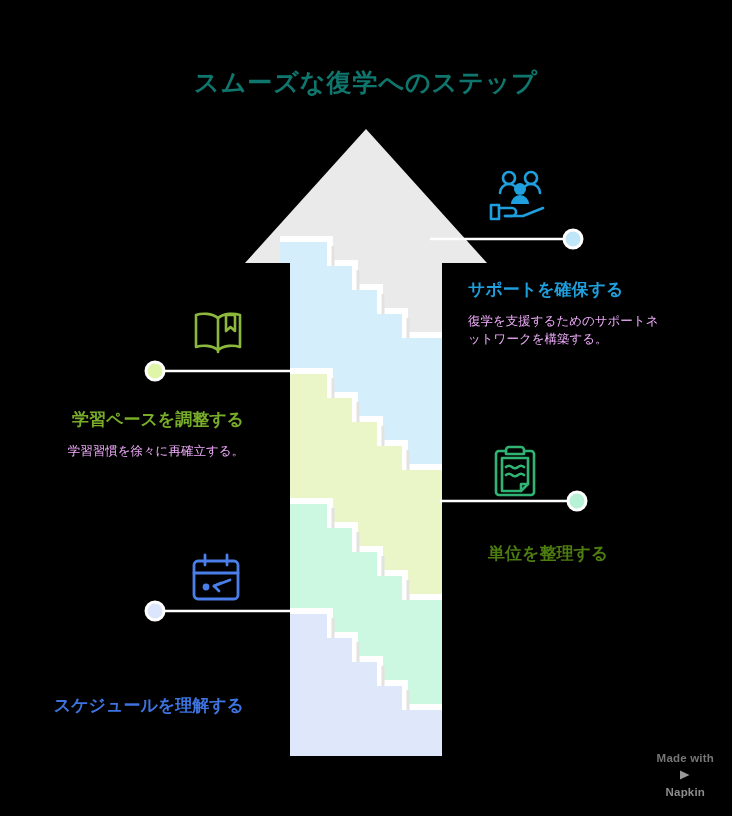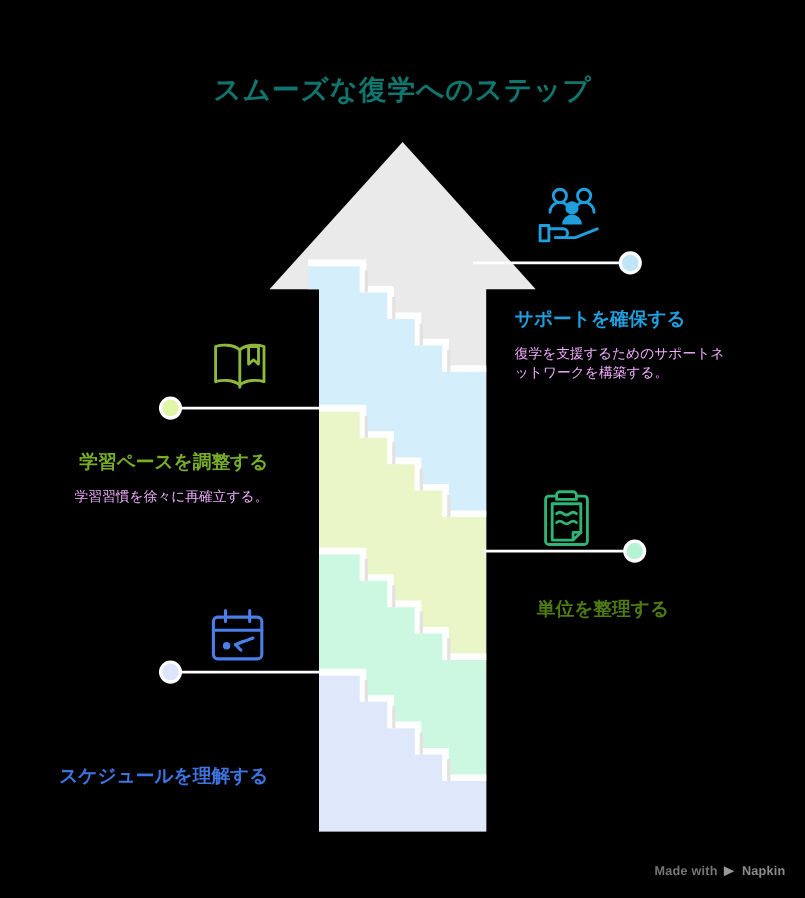--- a/index.html
+++ b/index.html
@@ -75,20 +75,21 @@
     position: absolute;
     right: 18px;
     bottom: 18px;
     display: flex;
     align-items: center;
     gap: 5px;
     font-size: 11.5px;
     font-weight: bold;
     color: #767676;
     letter-spacing: 0.2px;
+    flex-direction: column;
   }
   #watermark .mark-text { color: #767676; }
   #watermark .napkin-name { color: #8c8c8c; }
 </style>
 </head>
 <body>
 
 <div id="canvas">
 
   <div id="title">スムーズな復学へのステップ</div>

